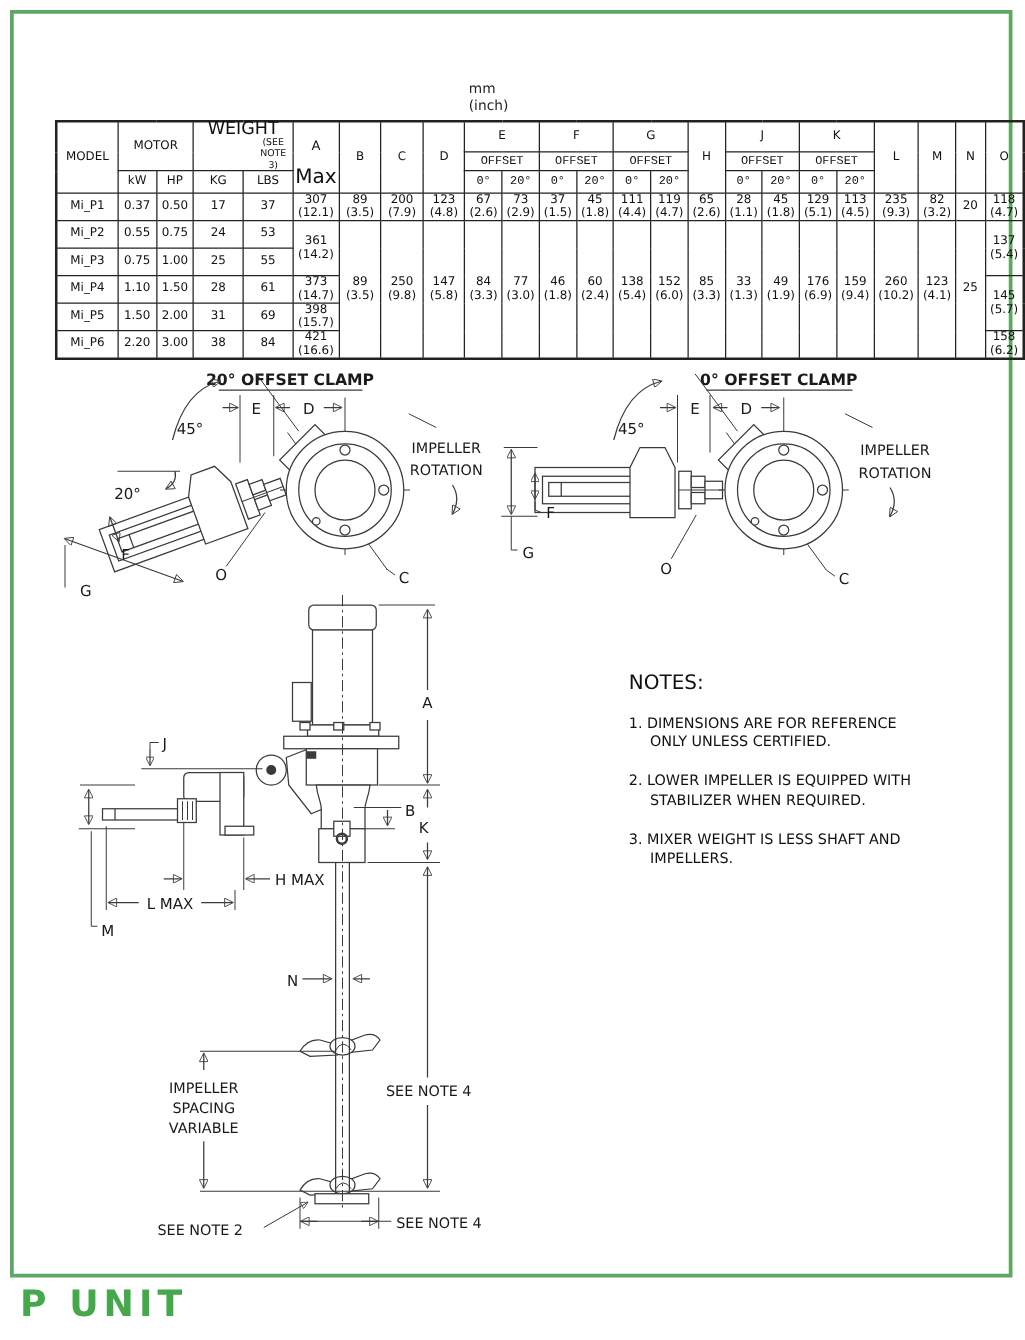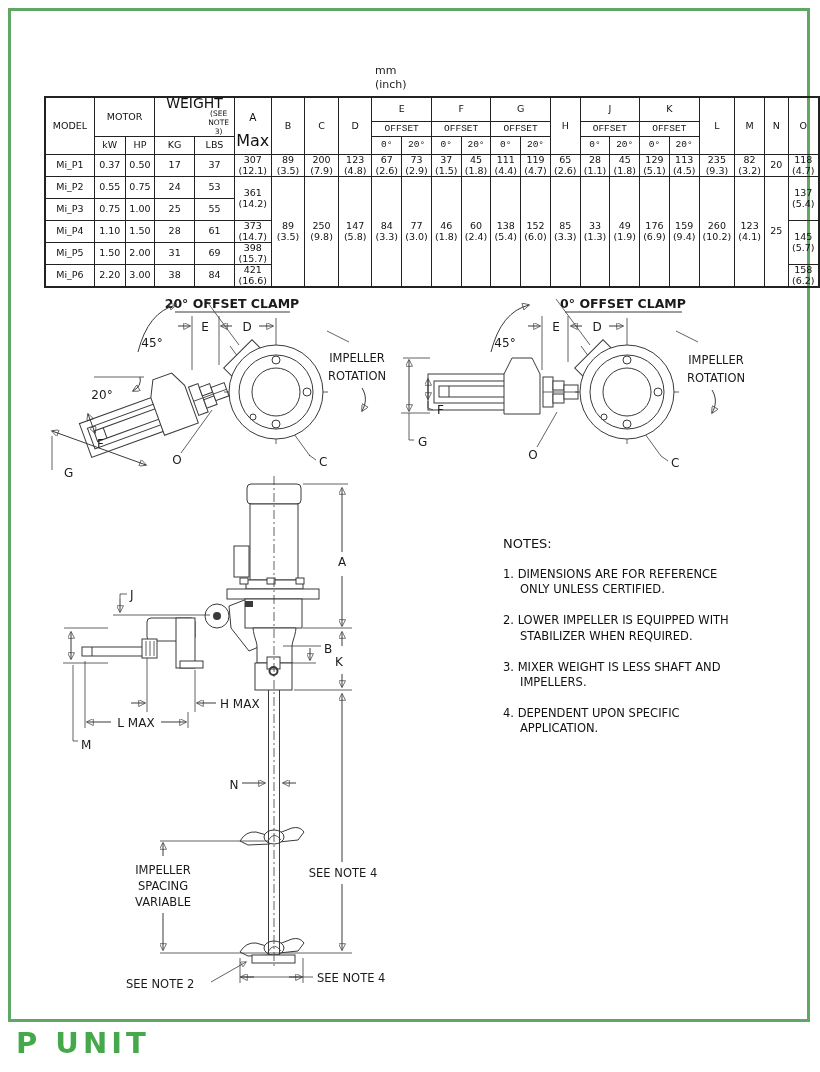--- a/index.html
+++ b/index.html
@@ -32,21 +32,21 @@
        stroke:#3a3a3a;stroke-width:1;fill:none;}
   .drw .wh{fill:#ffffff;}
   .drw .dk{fill:#3a3a3a;stroke:none;}
   .drw text{stroke:none;fill:#1a1a1a;font-family:"DejaVu Sans",sans-serif;font-size:12px;}
   .drw text.ttl{font-size:12.5px;font-weight:600;}
   .drw text.md{text-anchor:middle;}
   .drw .thin{stroke-width:0.8;}
   .drw .cl{stroke-dasharray:9 3 2 3;stroke-width:0.8;}
   
   .notes{position:absolute;left:503px;top:536px;width:240px;color:#111;}
-  .notes .ntitle{font-size:13px;margin-bottom:6px;}
+  .notes .ntitle{font-size:16px;margin-bottom:6px;}
   .note{font-size:11.5px;line-height:1.32;white-space:pre-line;
         padding-left:17px;text-indent:-17px;margin:16px 0 1px 0;}
   
   .ptitle{position:absolute;left:16px;top:1026px;width:820px;text-align:left;
           font-size:29px;font-weight:bold;letter-spacing:4px;color:#45a84b;}
 </style>
 </head>
 <body>
 
 <div class="sheet">
@@ -569,18 +569,16 @@
   </svg>
 
   <div class="notes">
     <div class="ntitle">NOTES:</div>
     <p class="note">1. DIMENSIONS ARE FOR REFERENCE
 ONLY UNLESS CERTIFIED.</p>
     <p class="note">2. LOWER IMPELLER IS EQUIPPED WITH
 STABILIZER WHEN REQUIRED.</p>
     <p class="note">3. MIXER WEIGHT IS LESS SHAFT AND
 IMPELLERS.</p>
-    <p class="note">4. DEPENDENT UPON SPECIFIC
-APPLICATION.</p>
   </div>
 
   <div class="ptitle">P UNIT</div>
 </div>
 
 </body></html>

